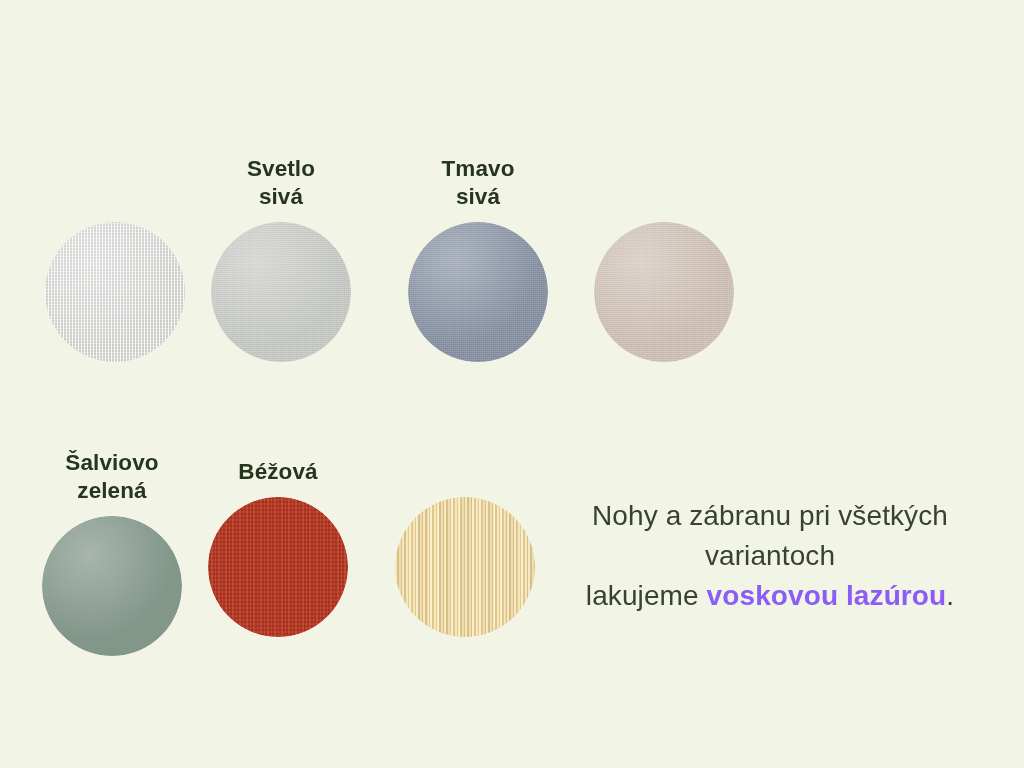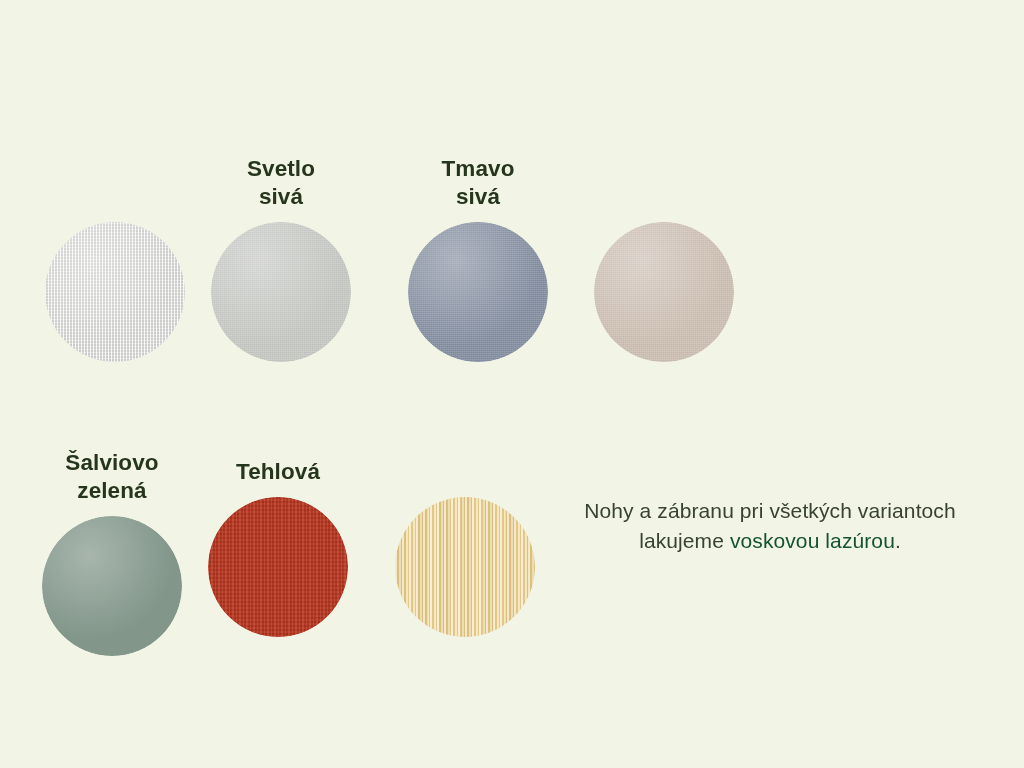--- a/index.html
+++ b/index.html
@@ -135,28 +135,28 @@
 
   .tex-soft {
     background-image:
       radial-gradient(circle at 34% 28%, rgba(255,255,255,0.30), rgba(255,255,255,0) 62%);
   }
 
   
   #footnote {
     position: absolute;
     color: #374230;
-    font-size: 21px;
+    font-size: 28px;
     line-height: 1.42;
     text-align: center;
     letter-spacing: 0.1px;
   }
   #footnote .strong {
-    font-weight: normal;
-    color: #14532d;
+    font-weight: bold;
+    color: #8b5cf6;
   }
 </style>
 </head>
 <body>
 
 <div id="board">
 
   <div class="swatch" style="left:45px; top:222px;">
     <div class="swatch-disc">
       <div class="base" style="background:#E2E2E0;"></div>
@@ -197,21 +197,21 @@
   <div class="swatch" style="left:42px; top:516px;">
     <div class="swatch-label">Šalviovo
 zelená</div>
     <div class="swatch-disc">
       <div class="base" style="background:#82968A;"></div>
       <div class="tex tex-soft"></div>
     </div>
   </div>
 
   <div class="swatch" style="left:208px; top:497px;">
-    <div class="swatch-label">Tehlová</div>
+    <div class="swatch-label">Béžová</div>
     <div class="swatch-disc">
       <div class="base" style="background:#B8361F;"></div>
       <div class="tex tex-cloth"></div>
     </div>
   </div>
 
   <div class="swatch" style="left:395px; top:497px;">
     <div class="swatch-disc">
       <div class="base" style="background:#F0DA9C;"></div>
       <div class="tex tex-wood"></div>

